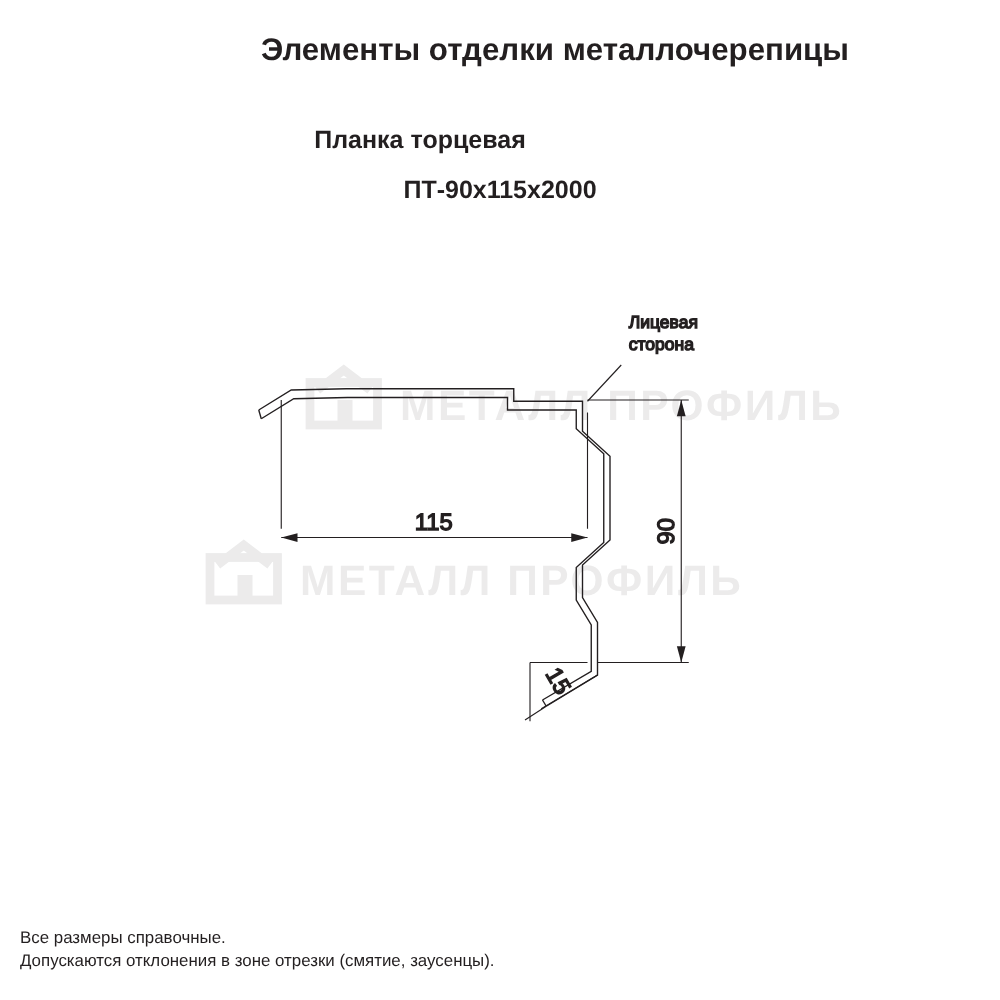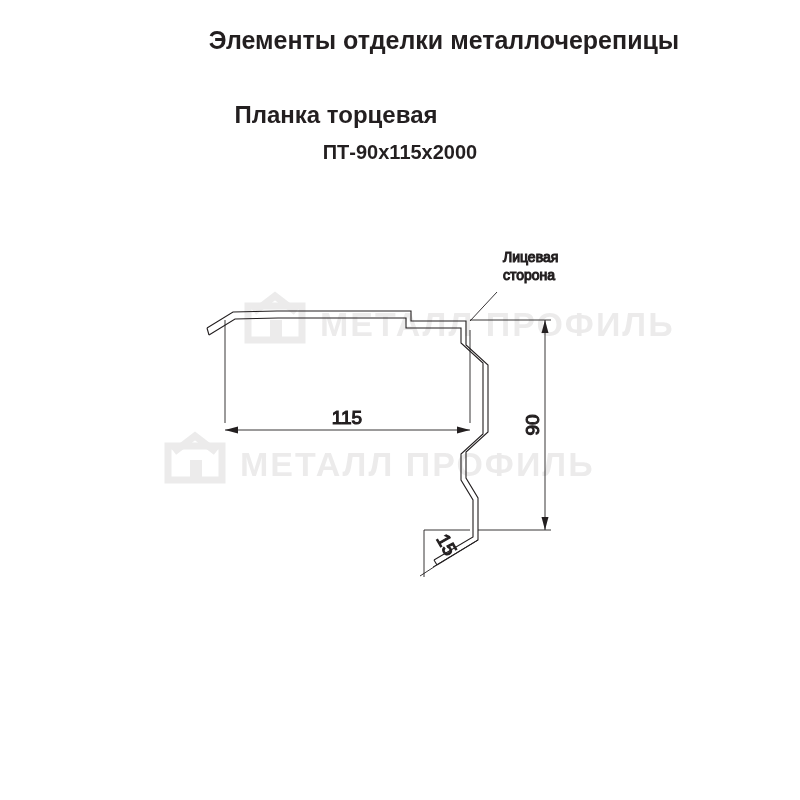--- a/index.html
+++ b/index.html
@@ -29,21 +29,21 @@
     font-weight: bold;
     letter-spacing: 0px;
     padding-left: 44px;
   }
   .subtitle {
     position: absolute;
     top: 101px;
     left: 0;
     width: 672px;
     text-align: center;
-    font-size: 24px;
+    font-size: 20px;
     font-weight: bold;
   }
   .code {
     position: absolute;
     top: 141px;
     left: 0;
     width: 800px;
     text-align: center;
     font-size: 20px;
     font-weight: bold;
@@ -189,14 +189,18 @@
 
         <g stroke-width="0.9">
           <path d="M470,141 L497,112"></path>
         </g>
         <text class="facetext" x="503" y="82">Лицевая</text>
         <text class="facetext" x="503" y="100">сторона</text>
       </g>
     </svg>
   </div>
 
+  <div class="footnotes">
+    <div>Все размеры справочные.</div>
+    <div>Допускаются отклонения в зоне отрезки (смятие, заусенцы).</div>
+  </div>
 
 </div>
 
 </body></html>

